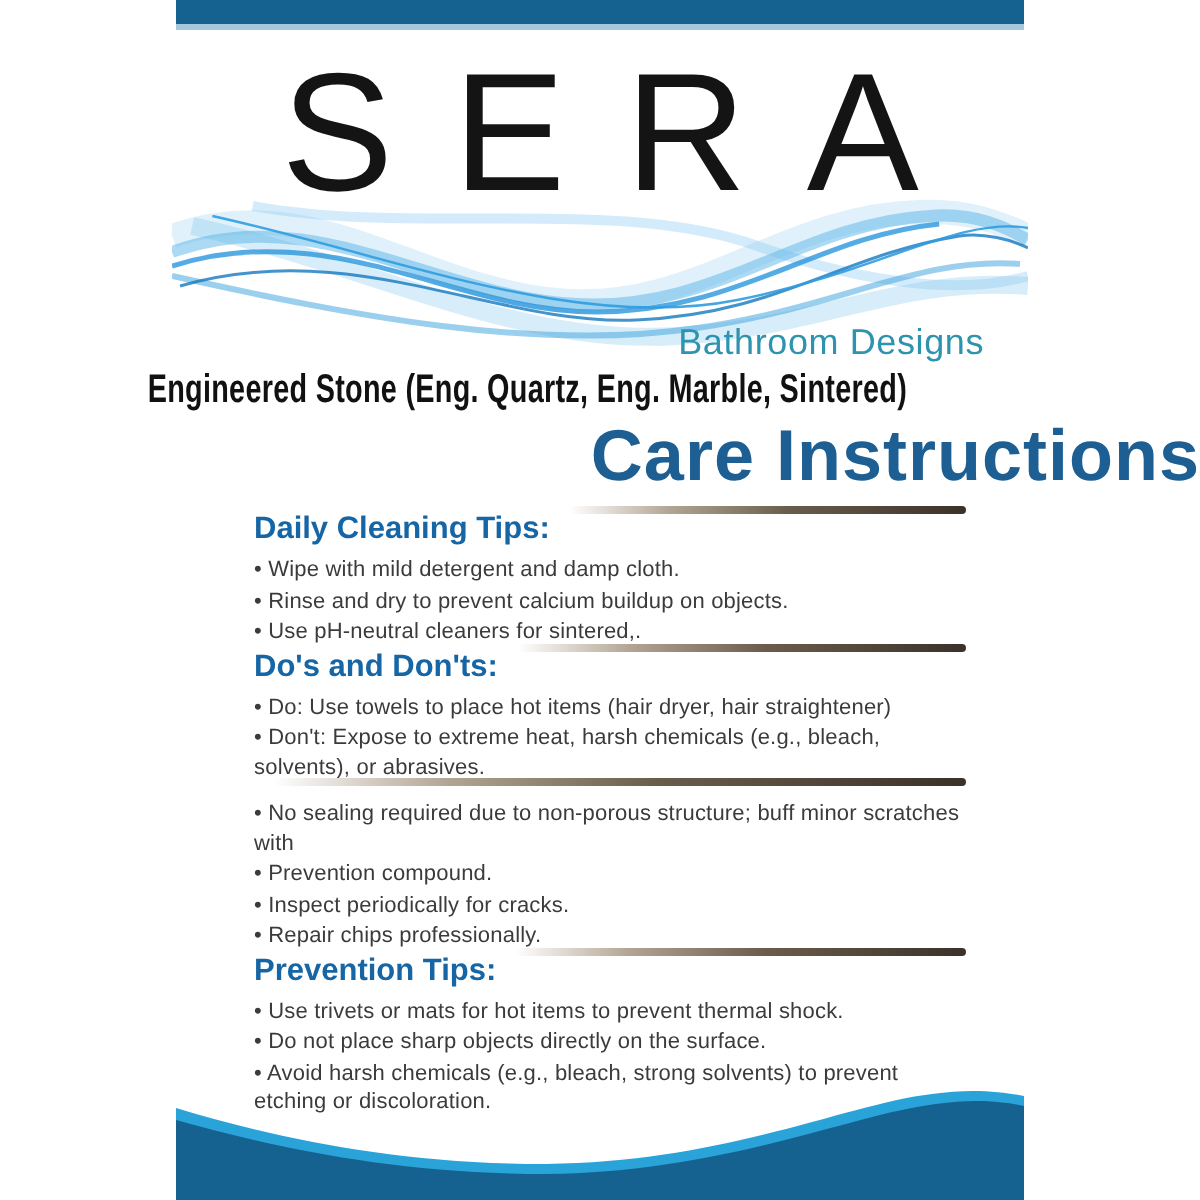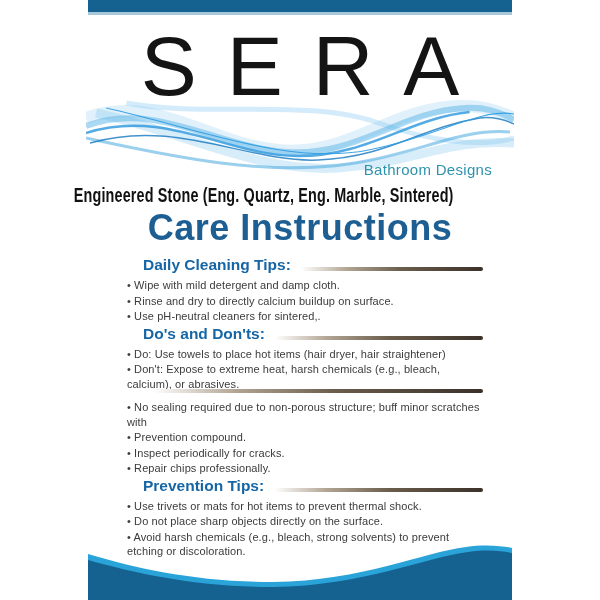--- a/index.html
+++ b/index.html
@@ -16,39 +16,39 @@
   .logo{
     position:absolute;left:0;right:0;top:30px;text-align:center;
     font-size:84px;line-height:72px;font-weight:300;color:#141414;
     letter-spacing:30px;padding-left:30px;
   }
   
   .waves-mid{position:absolute;left:86px;top:88px;width:428px;height:88px;}
   
   .tagline{
     position:absolute;left:88px;top:161px;width:404px;text-align:right;
-    font-size:15px;color:#2e93ae;letter-spacing:0.3px;
+    font-size:18px;color:#2e93ae;letter-spacing:0.3px;
   }
   
   .subtitle{
     position:absolute;left:0;right:0;top:184px;text-align:left;white-space:nowrap;
   }
   .subtitle span{
     display:inline-block;transform:scaleX(0.72);transform-origin:center;
     font-size:20px;font-weight:700;color:#111111;letter-spacing:0.2px;
   }
   
   .title{
-    position:absolute;left:0;right:0;top:206px;text-align:center;
+    position:absolute;left:0;right:0;top:206px;text-align:right;
     font-size:36px;line-height:44px;font-weight:700;color:#1d5f93;letter-spacing:0.5px;
   }
   
   .sections{position:absolute;left:127px;top:256px;width:356px;}
   .section{margin:0 0 0 0;}
-  .sec-head{display:flex;align-items:flex-end;margin-bottom:4px;margin-left:16px;}
+  .sec-head{display:flex;align-items:flex-start;margin-bottom:4px;}
   .sec-head .htxt{
     white-space:nowrap;font-size:15.5px;line-height:18px;font-weight:700;color:#1666a5;
   }
   .rule{
     flex:1;height:4px;margin-left:10px;border-radius:2px;position:relative;top:-3px;
     background:linear-gradient(90deg,#ffffff 0%,#b3a594 25%,#6b5d4c 55%,#3a3129 100%);
   }
   .bullet{
     font-size:11px;line-height:14.5px;color:#3b3b3b;margin-bottom:1px;letter-spacing:0.1px;
   }
@@ -85,31 +85,31 @@
   <div class="title">Care Instructions</div>
 
   <div class="sections">
 
     <div class="section">
       <div class="sec-head">
         <span class="htxt">Daily Cleaning Tips:</span>
         <span class="rule"></span>
       </div>
       <div class="bullet">Wipe with mild detergent and damp cloth.</div>
-      <div class="bullet">Rinse and dry to directly calcium buildup on surface.</div>
+      <div class="bullet">Rinse and dry to prevent calcium buildup on objects.</div>
       <div class="bullet">Use pH-neutral cleaners for sintered,.</div>
     </div>
 
     <div class="section">
       <div class="sec-head">
         <span class="htxt">Do's and Don'ts:</span>
         <span class="rule"></span>
       </div>
       <div class="bullet">Do: Use towels to place hot items (hair dryer, hair straightener)</div>
-      <div class="bullet">Don't: Expose to extreme heat, harsh chemicals (e.g., bleach, calcium), or abrasives.</div>
+      <div class="bullet">Don't: Expose to extreme heat, harsh chemicals (e.g., bleach, solvents), or abrasives.</div>
     </div>
 
     <div class="section">
       <div class="sec-head">
         <span class="rule"></span>
       </div>
       <div class="bullet">No sealing required due to non-porous structure; buff minor scratches with</div>
       <div class="bullet">Prevention compound.</div>
       <div class="bullet">Inspect periodically for cracks.</div>
       <div class="bullet">Repair chips professionally.</div>

